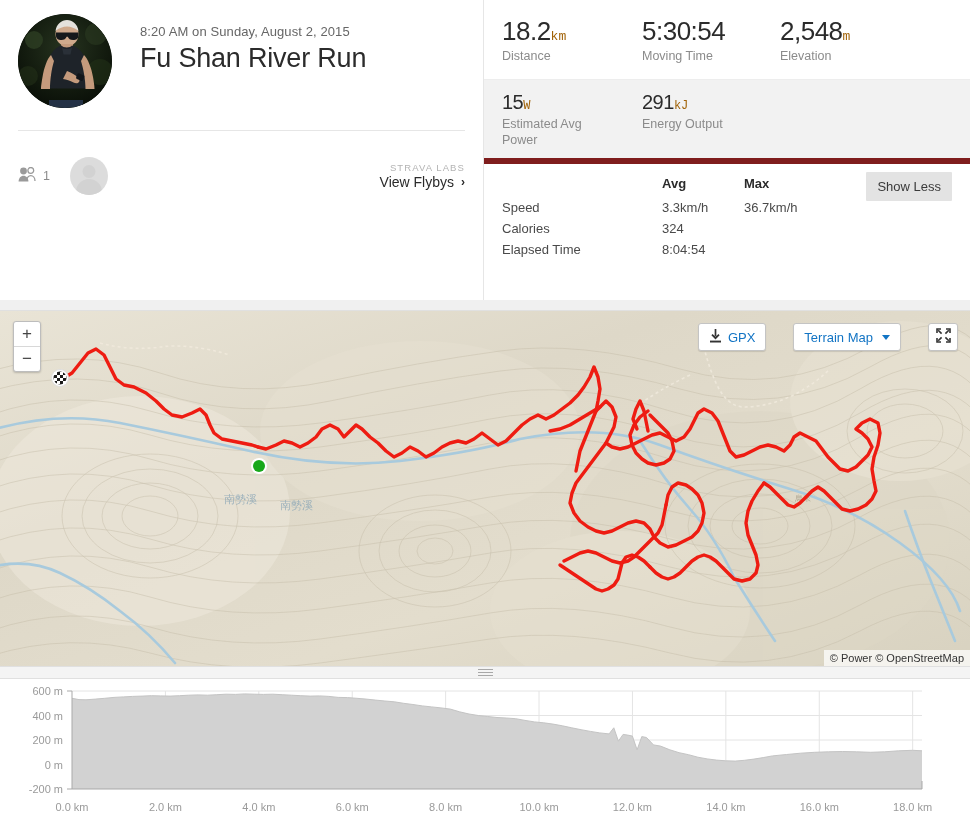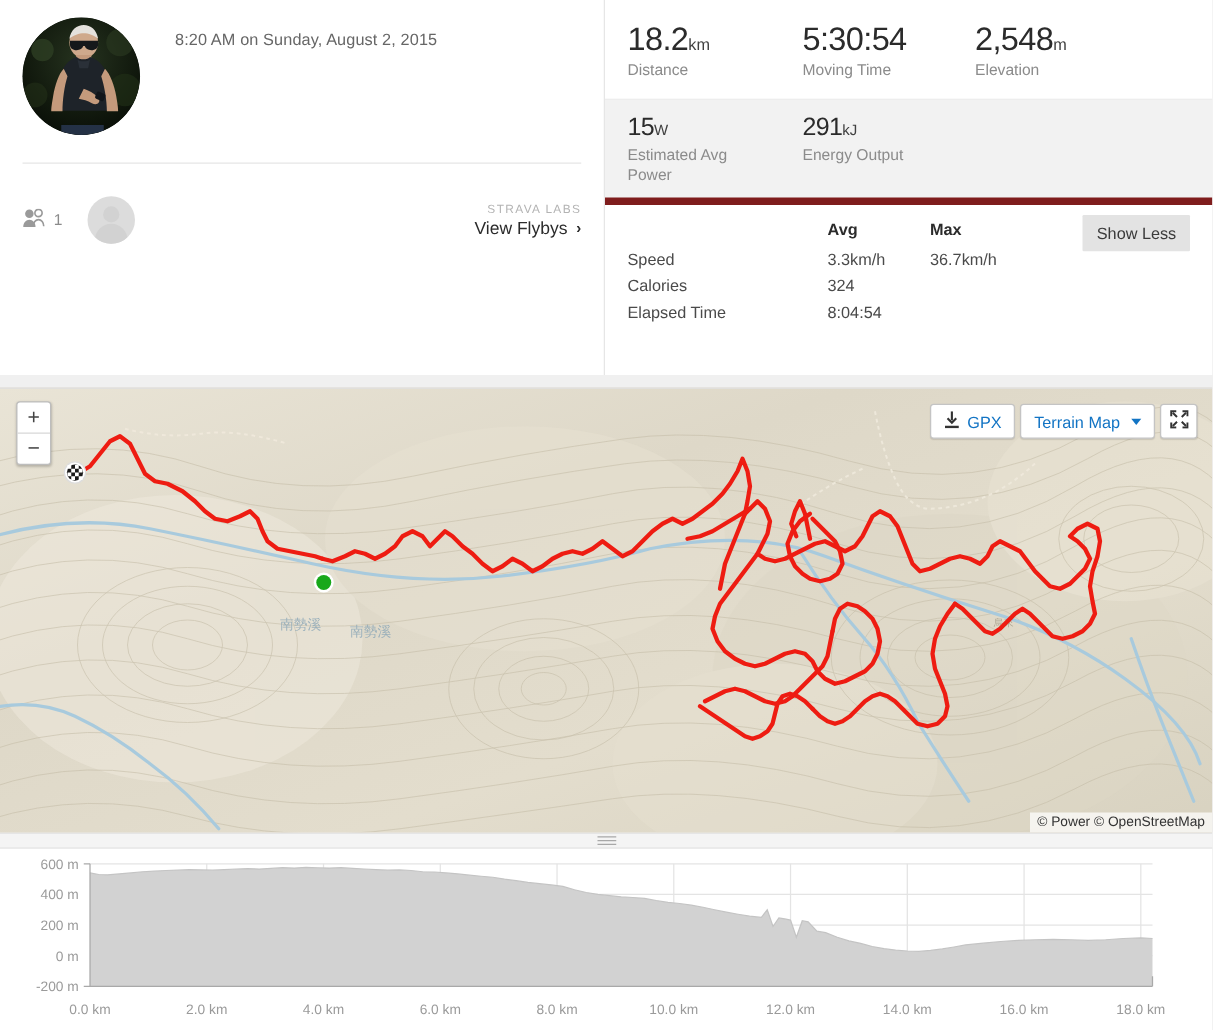--- a/index.html
+++ b/index.html
@@ -145,22 +145,23 @@
   .pstat:nth-child(2) { width: 116px; }
   .pstat-value {
     font-size: 26px;
     color: #2b2b2b;
     line-height: 1.05;
     white-space: nowrap;
     letter-spacing: -0.5px;
   }
   .pstat-value .unit {
     font-size: 13px;
-    color: #404040;
+    color: #a16207;
     letter-spacing: 0;
+    font-family: Liberation Mono, monospace;
   }
   .pstat-label {
     font-size: 12.5px;
     color: #8b8b8b;
     margin-top: 4px;
     line-height: 1.25;
   }
   .secondary-stats {
     display: flex;
     background: #f2f2f2;
@@ -246,21 +247,21 @@
     text-align: center;
     font-size: 17px; color: #444;
     cursor: pointer;
     user-select: none;
   }
   .map-zoom div:first-child { border-bottom: 1px solid #d8d8d8; }
   .map-tools {
     position: absolute;
     right: 12px; top: 12px;
     display: flex;
-    gap: 4px;
+    gap: 27px;
     z-index: 6;
   }
   .tool-btn {
     background: #fff;
     border: 1px solid #c4c4c4;
     border-radius: 3px;
     height: 28px;
     display: flex;
     align-items: center;
     padding: 0 10px;
@@ -366,20 +367,21 @@
               <path d="M49 57c4 1.5 8 3.5 11 6.5 1.5 1.5 2 3 1 4.5-1.2 1.8-3.5 1.5-5.5.5-3.5-1.8-7-3-10.5-3.5z" fill="#c49a7c"></path>
 
               <rect x="58.5" y="60" width="7.5" height="6" rx="1.5" fill="#11151a" transform="rotate(24 62 63)"></rect>
 
               <rect x="31" y="86" width="34" height="8" fill="#2b3a55" opacity=".8"></rect>
             </g>
           </svg>
         </div>
         <div class="header-text">
           <div class="activity-date">8:20 AM on Sunday, August 2, 2015</div>
+          <div class="activity-title">Fu Shan River Run</div>
         </div>
       </div>
 
       <div class="card-divider"></div>
 
       <div class="social-row">
         <div class="kudos-group">
           <span>
             <svg width="20" height="15" viewBox="0 0 20 15">
               <circle cx="5.5" cy="4" r="3.4" fill="#9a9a9a"></circle>

